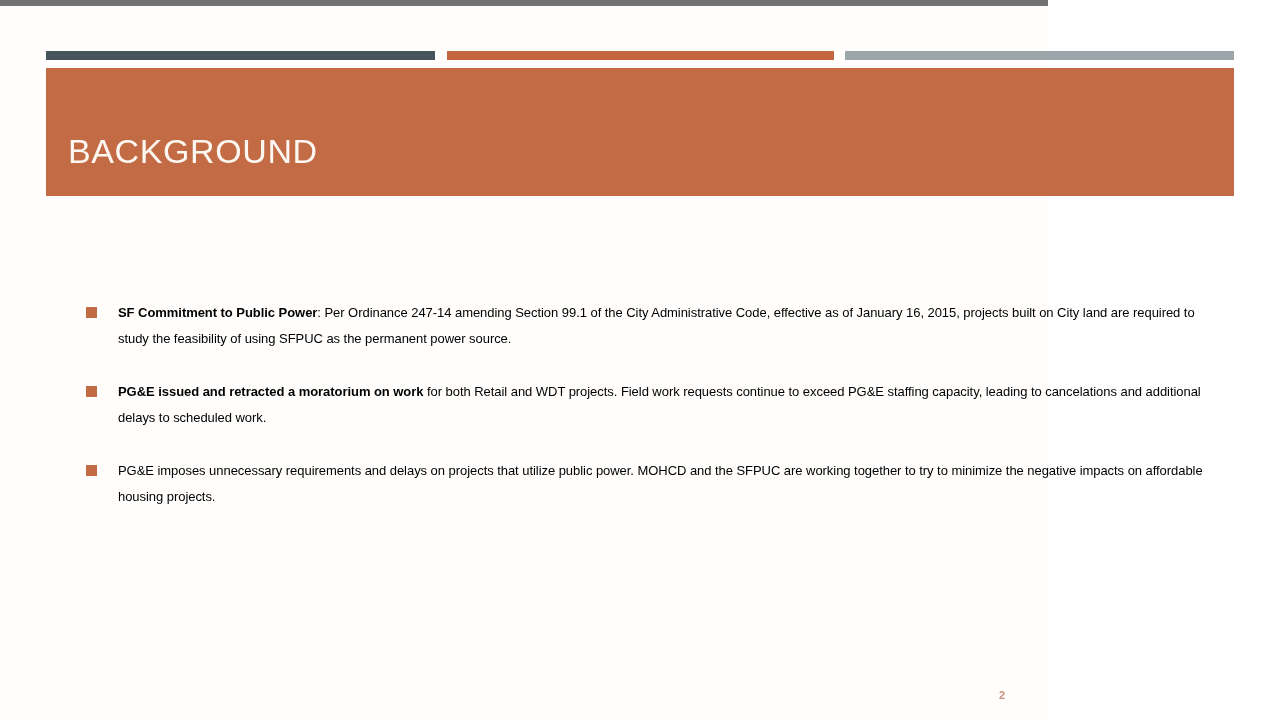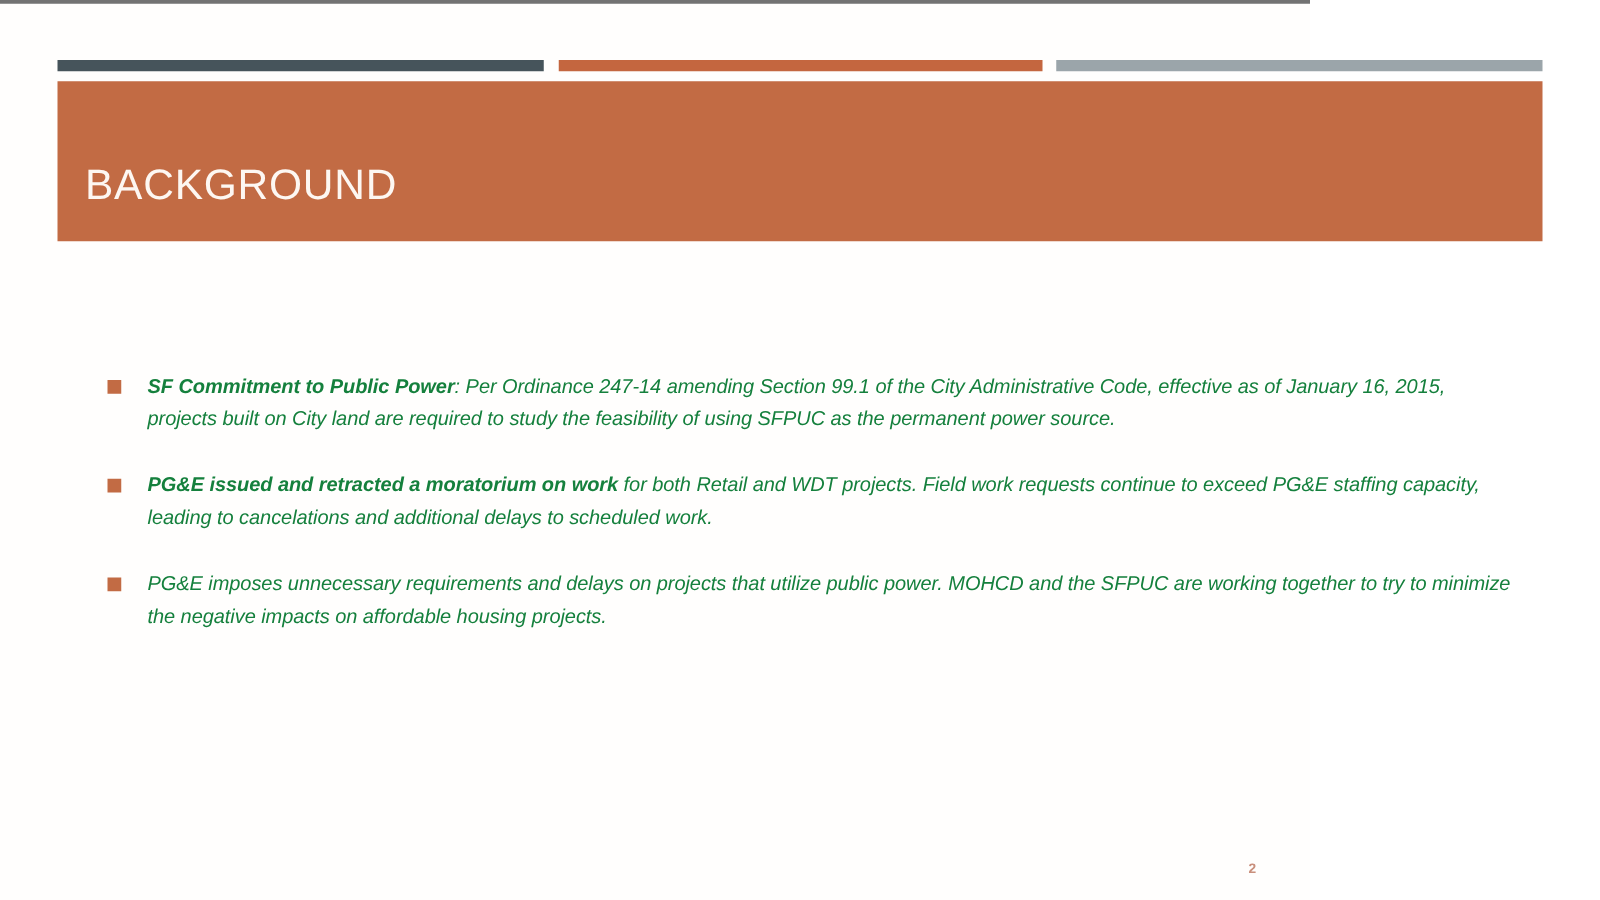--- a/index.html
+++ b/index.html
@@ -12,21 +12,21 @@
     background: #ffffff;
     font-family: "Liberation Sans", sans-serif;
     overflow: hidden;
   }
   #slide {
     position: relative;
     width: 1048px;
     height: 720px;
     background: #fffefd;
     box-sizing: border-box;
-    border-top: 3px solid #737373;
+    border-top: 6px solid #737373;
   }
 
   
   .rule-bar {
     position: absolute;
     top: 45px;
     height: 9px;
   }
   #rule-bar-dark {
     left: 46px;
@@ -82,26 +82,25 @@
   }
   .bullet-marker {
     position: absolute;
     left: 0;
     top: 7px;
     width: 11px;
     height: 11px;
     background: #c26b44;
   }
   .bullet-text {
-    font-size: 16px;
+    font-size: 13px;
     line-height: 26px;
-    color: #15803d;
+    color: #000000;
     font-weight: 400;
     letter-spacing: -0.05px;
-    font-style: italic;
   }
   .bullet-text .lead {
     font-weight: bold;
   }
 
   
   #page-number {
     position: absolute;
     right: 43px;
     bottom: 19px;

